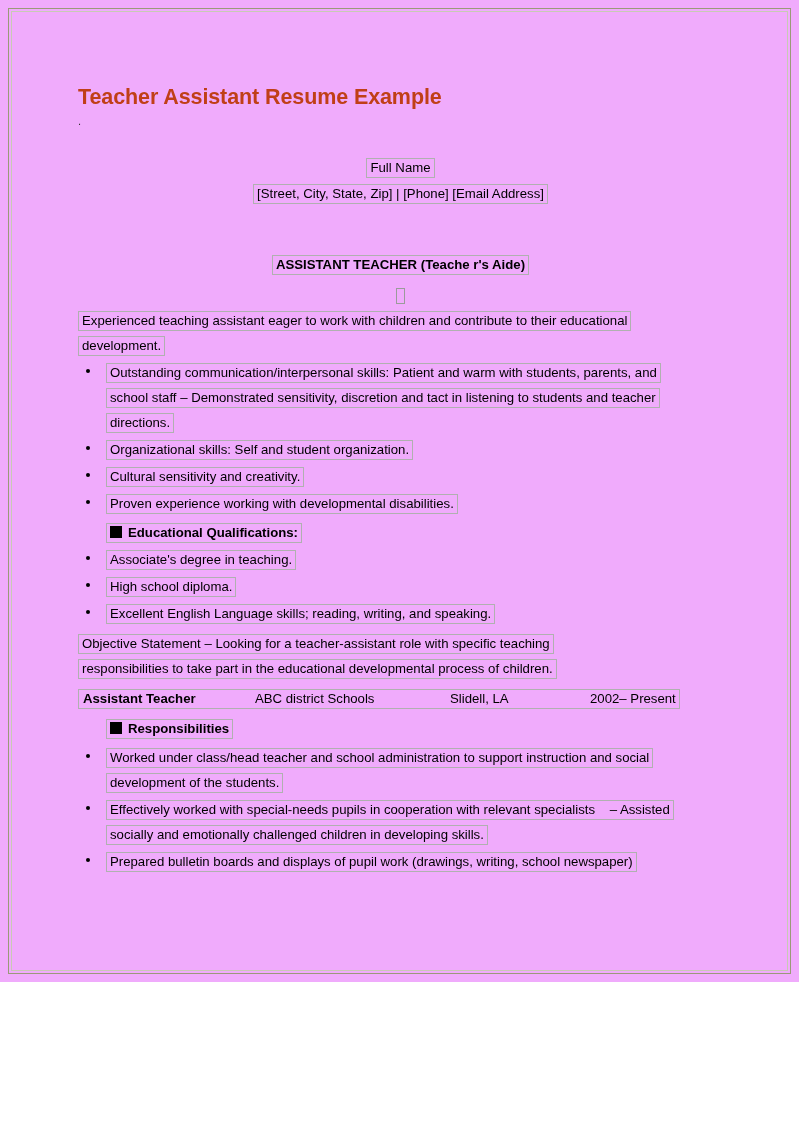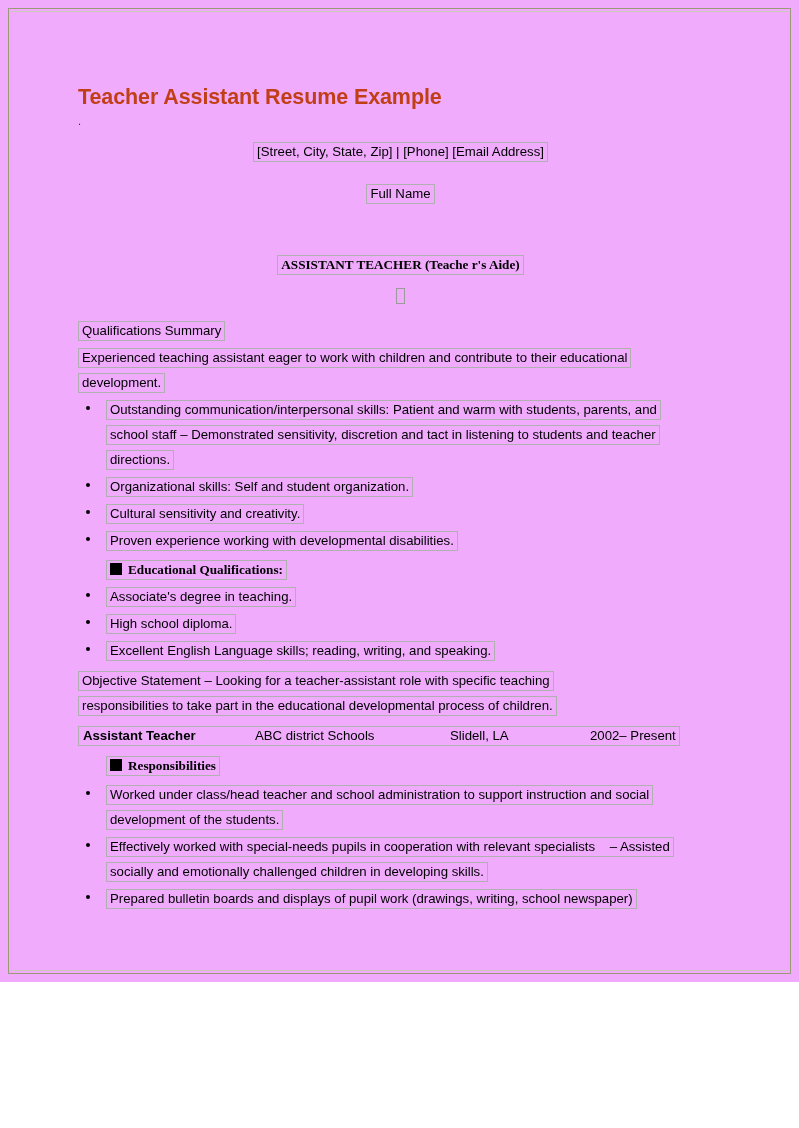--- a/index.html
+++ b/index.html
@@ -73,21 +73,21 @@
     display: inline-block;
     border: 1px solid #b0b0b0;
     padding: 0px 3px 1px 3px;
     box-sizing: border-box;
     font-size: 13.2px;
     line-height: 17px;
     vertical-align: top;
     white-space: pre;
     background: transparent;
   }
-  .tbox.bold { font-weight: bold; font-family: Liberation Serif, serif; }
+  .tbox.bold { font-weight: bold; }
 
   
   .center-row {
     text-align: center;
     margin: 0;
   }
   .row-fullname { margin-top: 22px; }
   .row-contact  { margin-top: 6px; }
   .row-jobtitle { margin-top: 51px; }
   .row-tofu     { margin-top: 11px; }
@@ -159,39 +159,36 @@
 
   <div class="page-border-outer"></div>
   <div class="page-border-inner"></div>
 
   <div id="content">
 
     <div class="doc-title">Teacher Assistant Resume Example</div>
 
     <div class="tiny-dot">.</div>
 
+    <div class="center-row row-fullname">
+      <span class="tbox">Full Name</span>
+    </div>
+
     <div class="center-row row-contact">
       <span class="tbox">[Street, City, State, Zip] | [Phone] [Email Address]</span>
     </div>
 
-    <div class="center-row row-fullname">
-      <span class="tbox">Full Name</span>
-    </div>
-
     <div class="center-row row-jobtitle">
       <span class="tbox bold">ASSISTANT TEACHER (Teache r's Aide)</span>
     </div>
 
     <div class="center-row row-tofu">
       <span class="tofu"></span>
     </div>
 
-    <div class="lrow section-gap">
-      <span class="tbox">Qualifications Summary</span>
-    </div>
 
     <div class="lrow">
       <span class="tbox">Experienced teaching assistant eager to work with children and contribute to their educational</span>
     </div>
     <div class="lrow tight" style="margin-top:5px">
       <span class="tbox">development.</span>
     </div>
 
     <div class="bullet-row">
       <span class="dot"></span>

